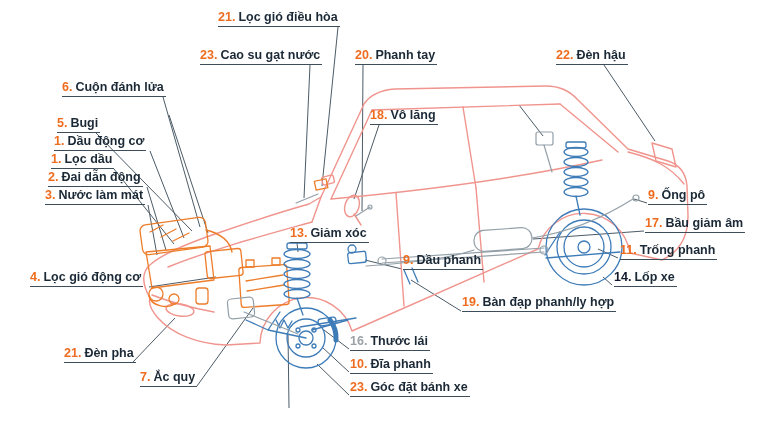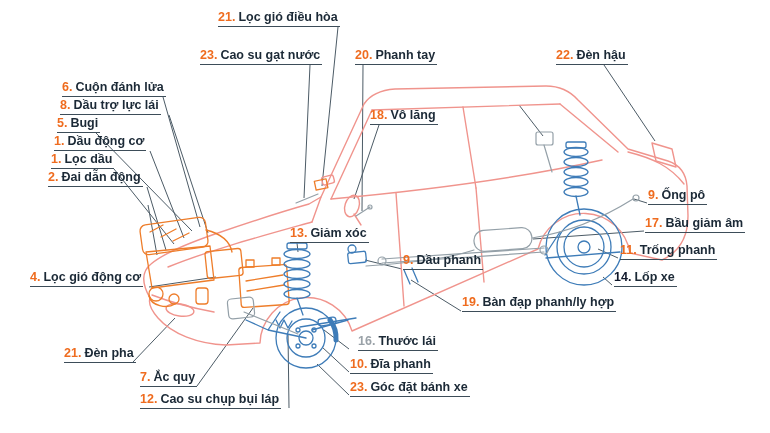--- a/index.html
+++ b/index.html
@@ -150,33 +150,32 @@
       <path d="M296,203 L318,194"></path>
     </g>
   </svg>
 
   <div class="label" style="left:218px;top:10px"><span class="num" style="color: rgb(239, 108, 31);">21.</span><span class="txt">Lọc gió điều hòa</span></div>
   <div class="label" style="left:200px;top:48px"><span class="num" style="color: rgb(239, 108, 31);">23.</span><span class="txt">Cao su gạt nước</span></div>
   <div class="label" style="left:355px;top:48px"><span class="num" style="color: rgb(239, 108, 31);">20.</span><span class="txt">Phanh tay</span></div>
   <div class="label" style="left:556px;top:48px"><span class="num" style="color: rgb(239, 108, 31);">22.</span><span class="txt">Đèn hậu</span></div>
   <div class="label" style="left:370px;top:108px"><span class="num" style="color: rgb(239, 108, 31);">18.</span><span class="txt">Vô lăng</span></div>
   <div class="label" style="left:62px;top:80px"><span class="num" style="color: rgb(239, 108, 31);">6.</span><span class="txt">Cuộn đánh lửa</span></div>
-  <div class="label" style="left:60px;top:98px"><span class="num" style="color: rgb(239, 108, 31);">8.</span><span class="txt">Dầu trợ lực lái</span></div>
   <div class="label" style="left:57px;top:116px"><span class="num" style="color: rgb(239, 108, 31);">5.</span><span class="txt">Bugi</span></div>
   <div class="label" style="left:54px;top:134px"><span class="num" style="color: rgb(239, 108, 31);">1.</span><span class="txt">Dầu động cơ</span></div>
   <div class="label" style="left:51px;top:152px"><span class="num" style="color: rgb(239, 108, 31);">1.</span><span class="txt">Lọc dầu</span></div>
   <div class="label" style="left:48px;top:170px"><span class="num" style="color: rgb(239, 108, 31);">2.</span><span class="txt">Đai dẫn động</span></div>
+  <div class="label" style="left:45px;top:188px"><span class="num" style="color: rgb(239, 108, 31);">3.</span><span class="txt">Nước làm mát</span></div>
   <div class="label" style="left:30px;top:270px"><span class="num" style="color: rgb(239, 108, 31);">4.</span><span class="txt">Lọc gió động cơ</span></div>
   <div class="label" style="left:64px;top:346px"><span class="num" style="color: rgb(239, 108, 31);">21.</span><span class="txt">Đèn pha</span></div>
   <div class="label" style="left:140px;top:370px"><span class="num" style="color: rgb(239, 108, 31);">7.</span><span class="txt">Ắc quy</span></div>
-  <div class="label" style="left:140px;top:392px"><span class="num" style="color: rgb(239, 108, 31);">12.</span><span class="txt">Cao su chụp bụi láp</span></div>
   <div class="label" style="left:290px;top:226px"><span class="num" style="color: rgb(239, 108, 31); margin-top: 32px;">13.</span><span class="txt">Giảm xóc</span></div>
   <div class="label" style="left:403px;top:253px"><span class="num" style="color: rgb(239, 108, 31);">9.</span><span class="txt">Dầu phanh</span></div>
   <div class="label" style="left:462px;top:295px"><span class="num" style="color: rgb(239, 108, 31);">19.</span><span class="txt">Bàn đạp phanh/ly hợp</span></div>
-  <div class="label" style="left:358px;top:334px"><span class="num" style="color: rgb(154, 162, 168);">16.</span><span class="txt">Thước lái</span></div>
+  <div class="label" style="left:350px;top:334px"><span class="num" style="color: rgb(154, 162, 168);">16.</span><span class="txt">Thước lái</span></div>
   <div class="label" style="left:350px;top:357px"><span class="num" style="color: rgb(239, 108, 31); margin-top: 13px;">10.</span><span class="txt">Đĩa phanh</span></div>
   <div class="label" style="left:350px;top:380px"><span class="num" style="color: rgb(239, 108, 31);">23.</span><span class="txt">Góc đặt bánh xe</span></div>
   <div class="label" style="left:648px;top:188px"><span class="num" style="color: rgb(239, 108, 31);">9.</span><span class="txt">Ống pô</span></div>
   <div class="label" style="left:645px;top:216px"><span class="num" style="color: rgb(239, 108, 31);">17.</span><span class="txt">Bầu giảm âm</span></div>
   <div class="label" style="left:620px;top:243px"><span class="num" style="color: rgb(239, 108, 31);">11.</span><span class="txt">Trống phanh</span></div>
   <div class="label" style="left:614px;top:270px"><span class="num" style="color: #0f172a;">14.</span><span class="txt">Lốp xe</span></div>
 
 </div>
 
 </body></html>

